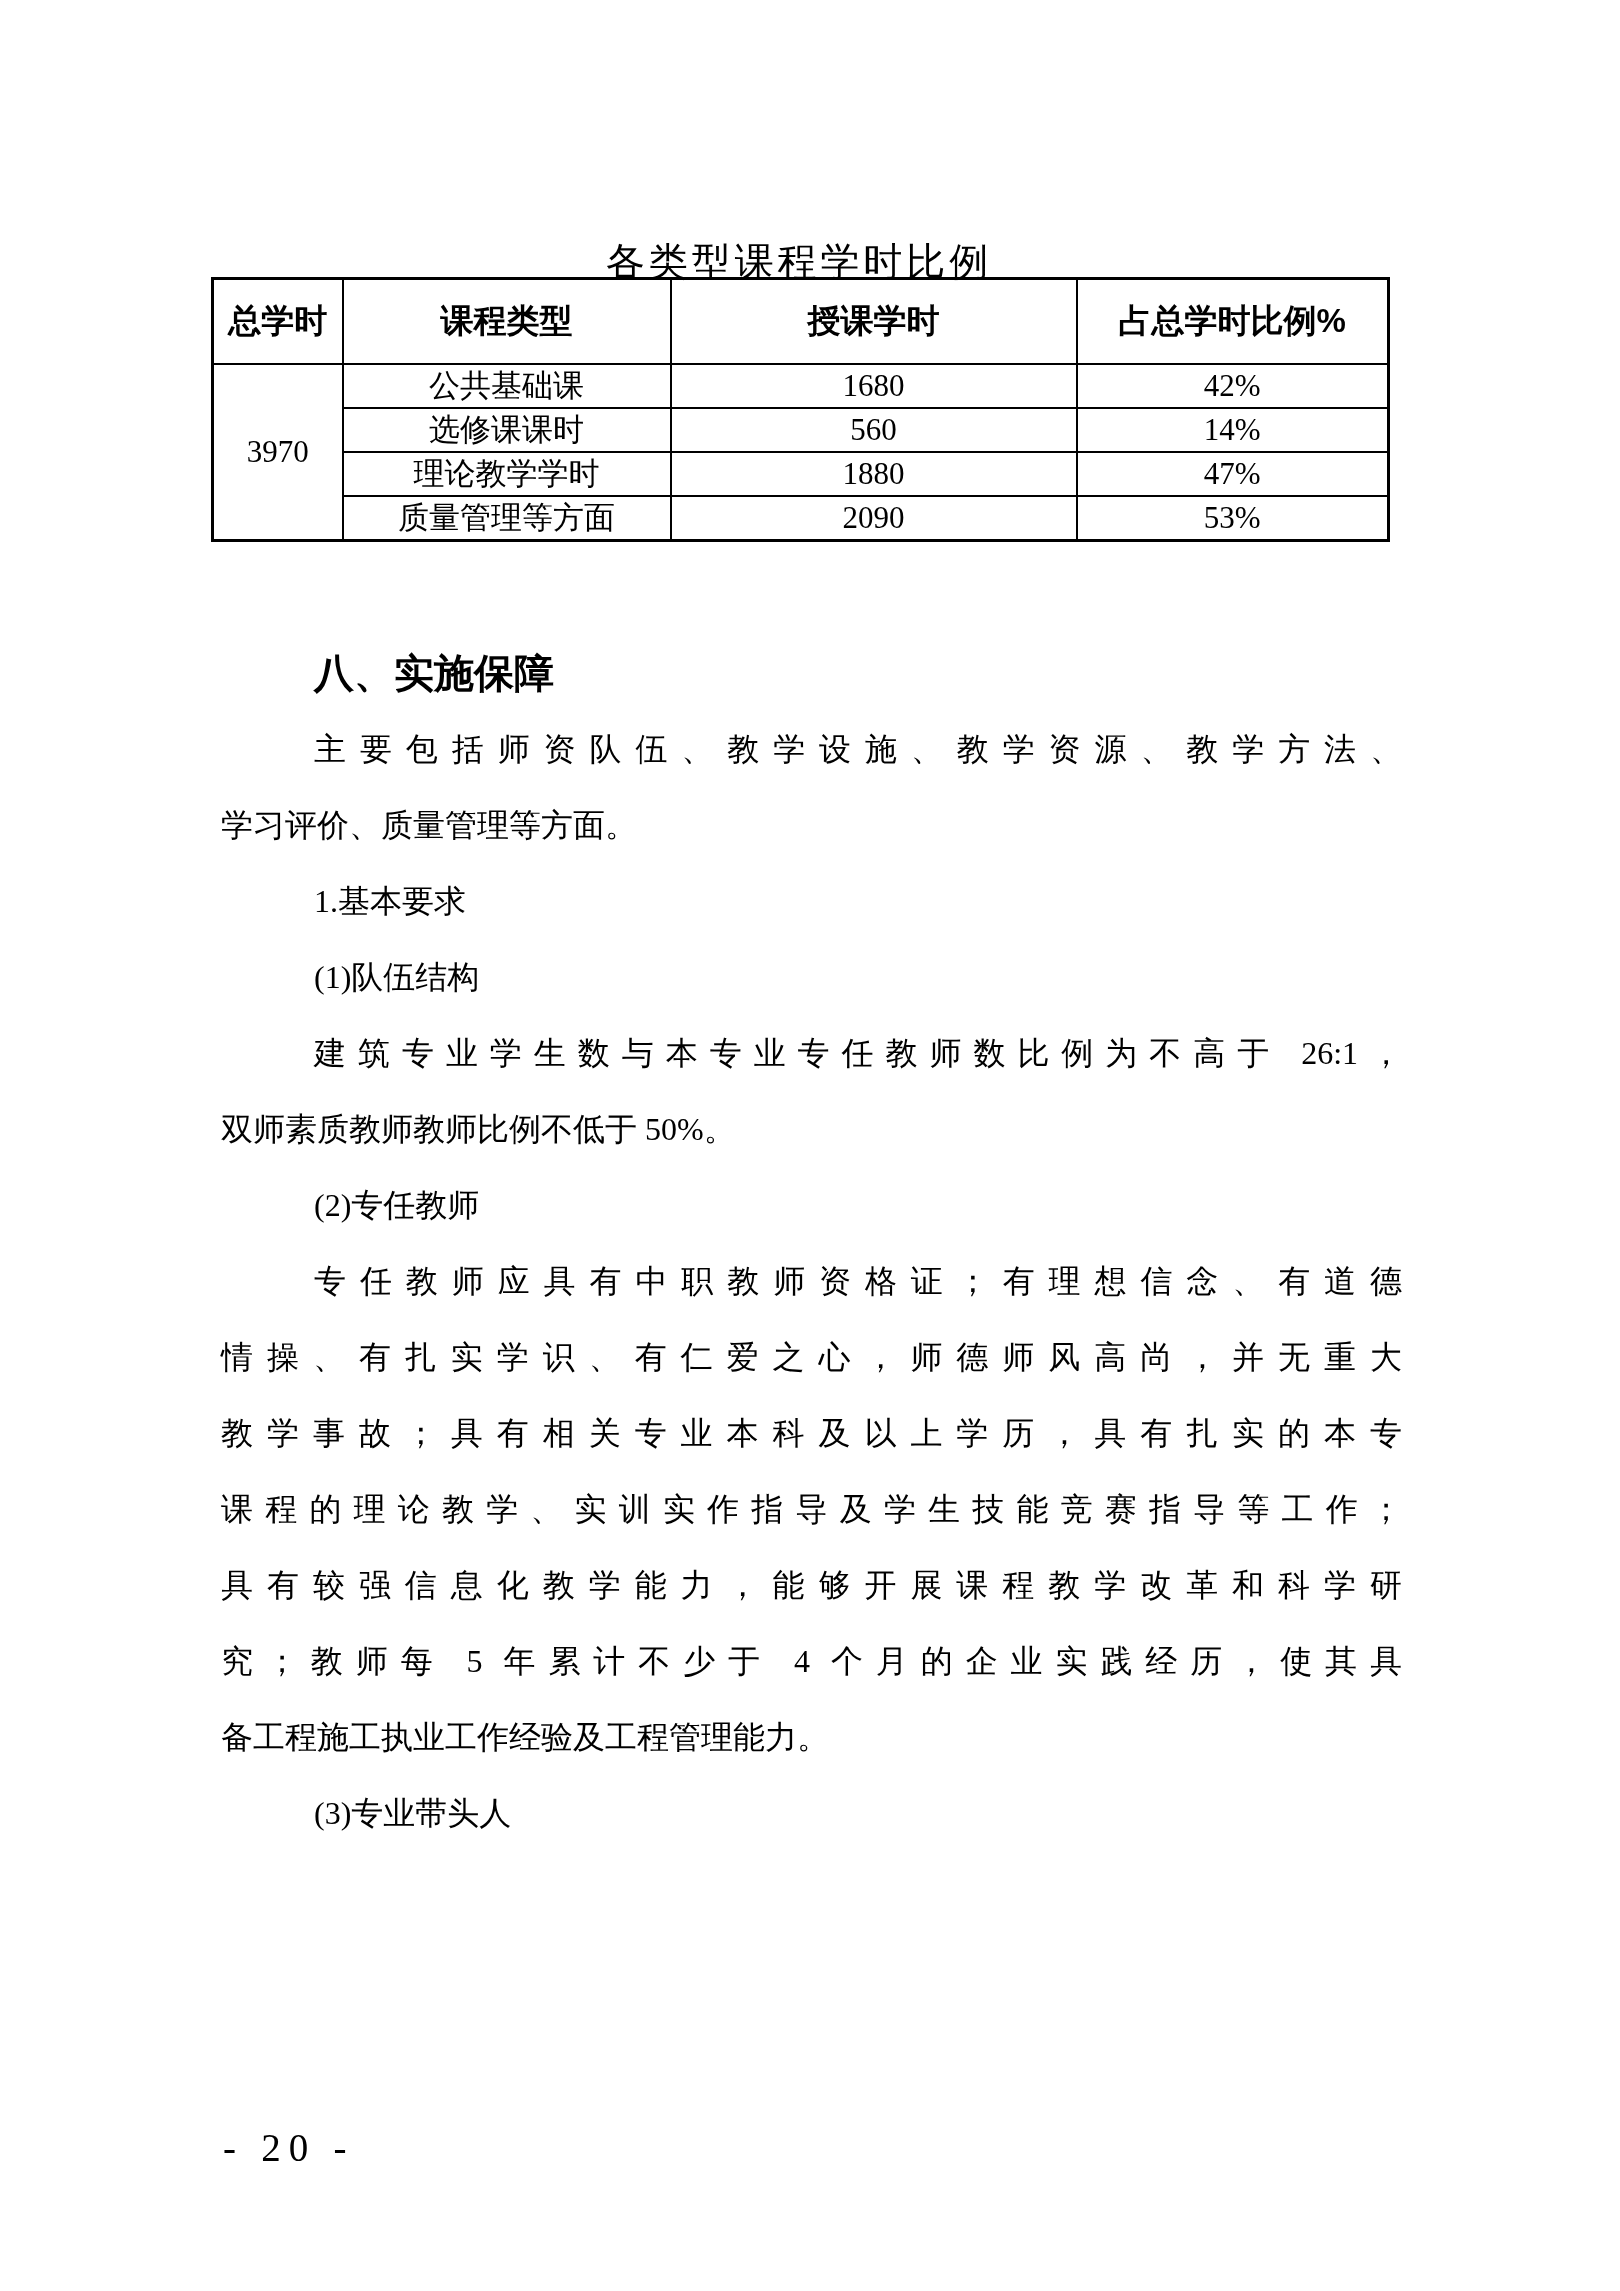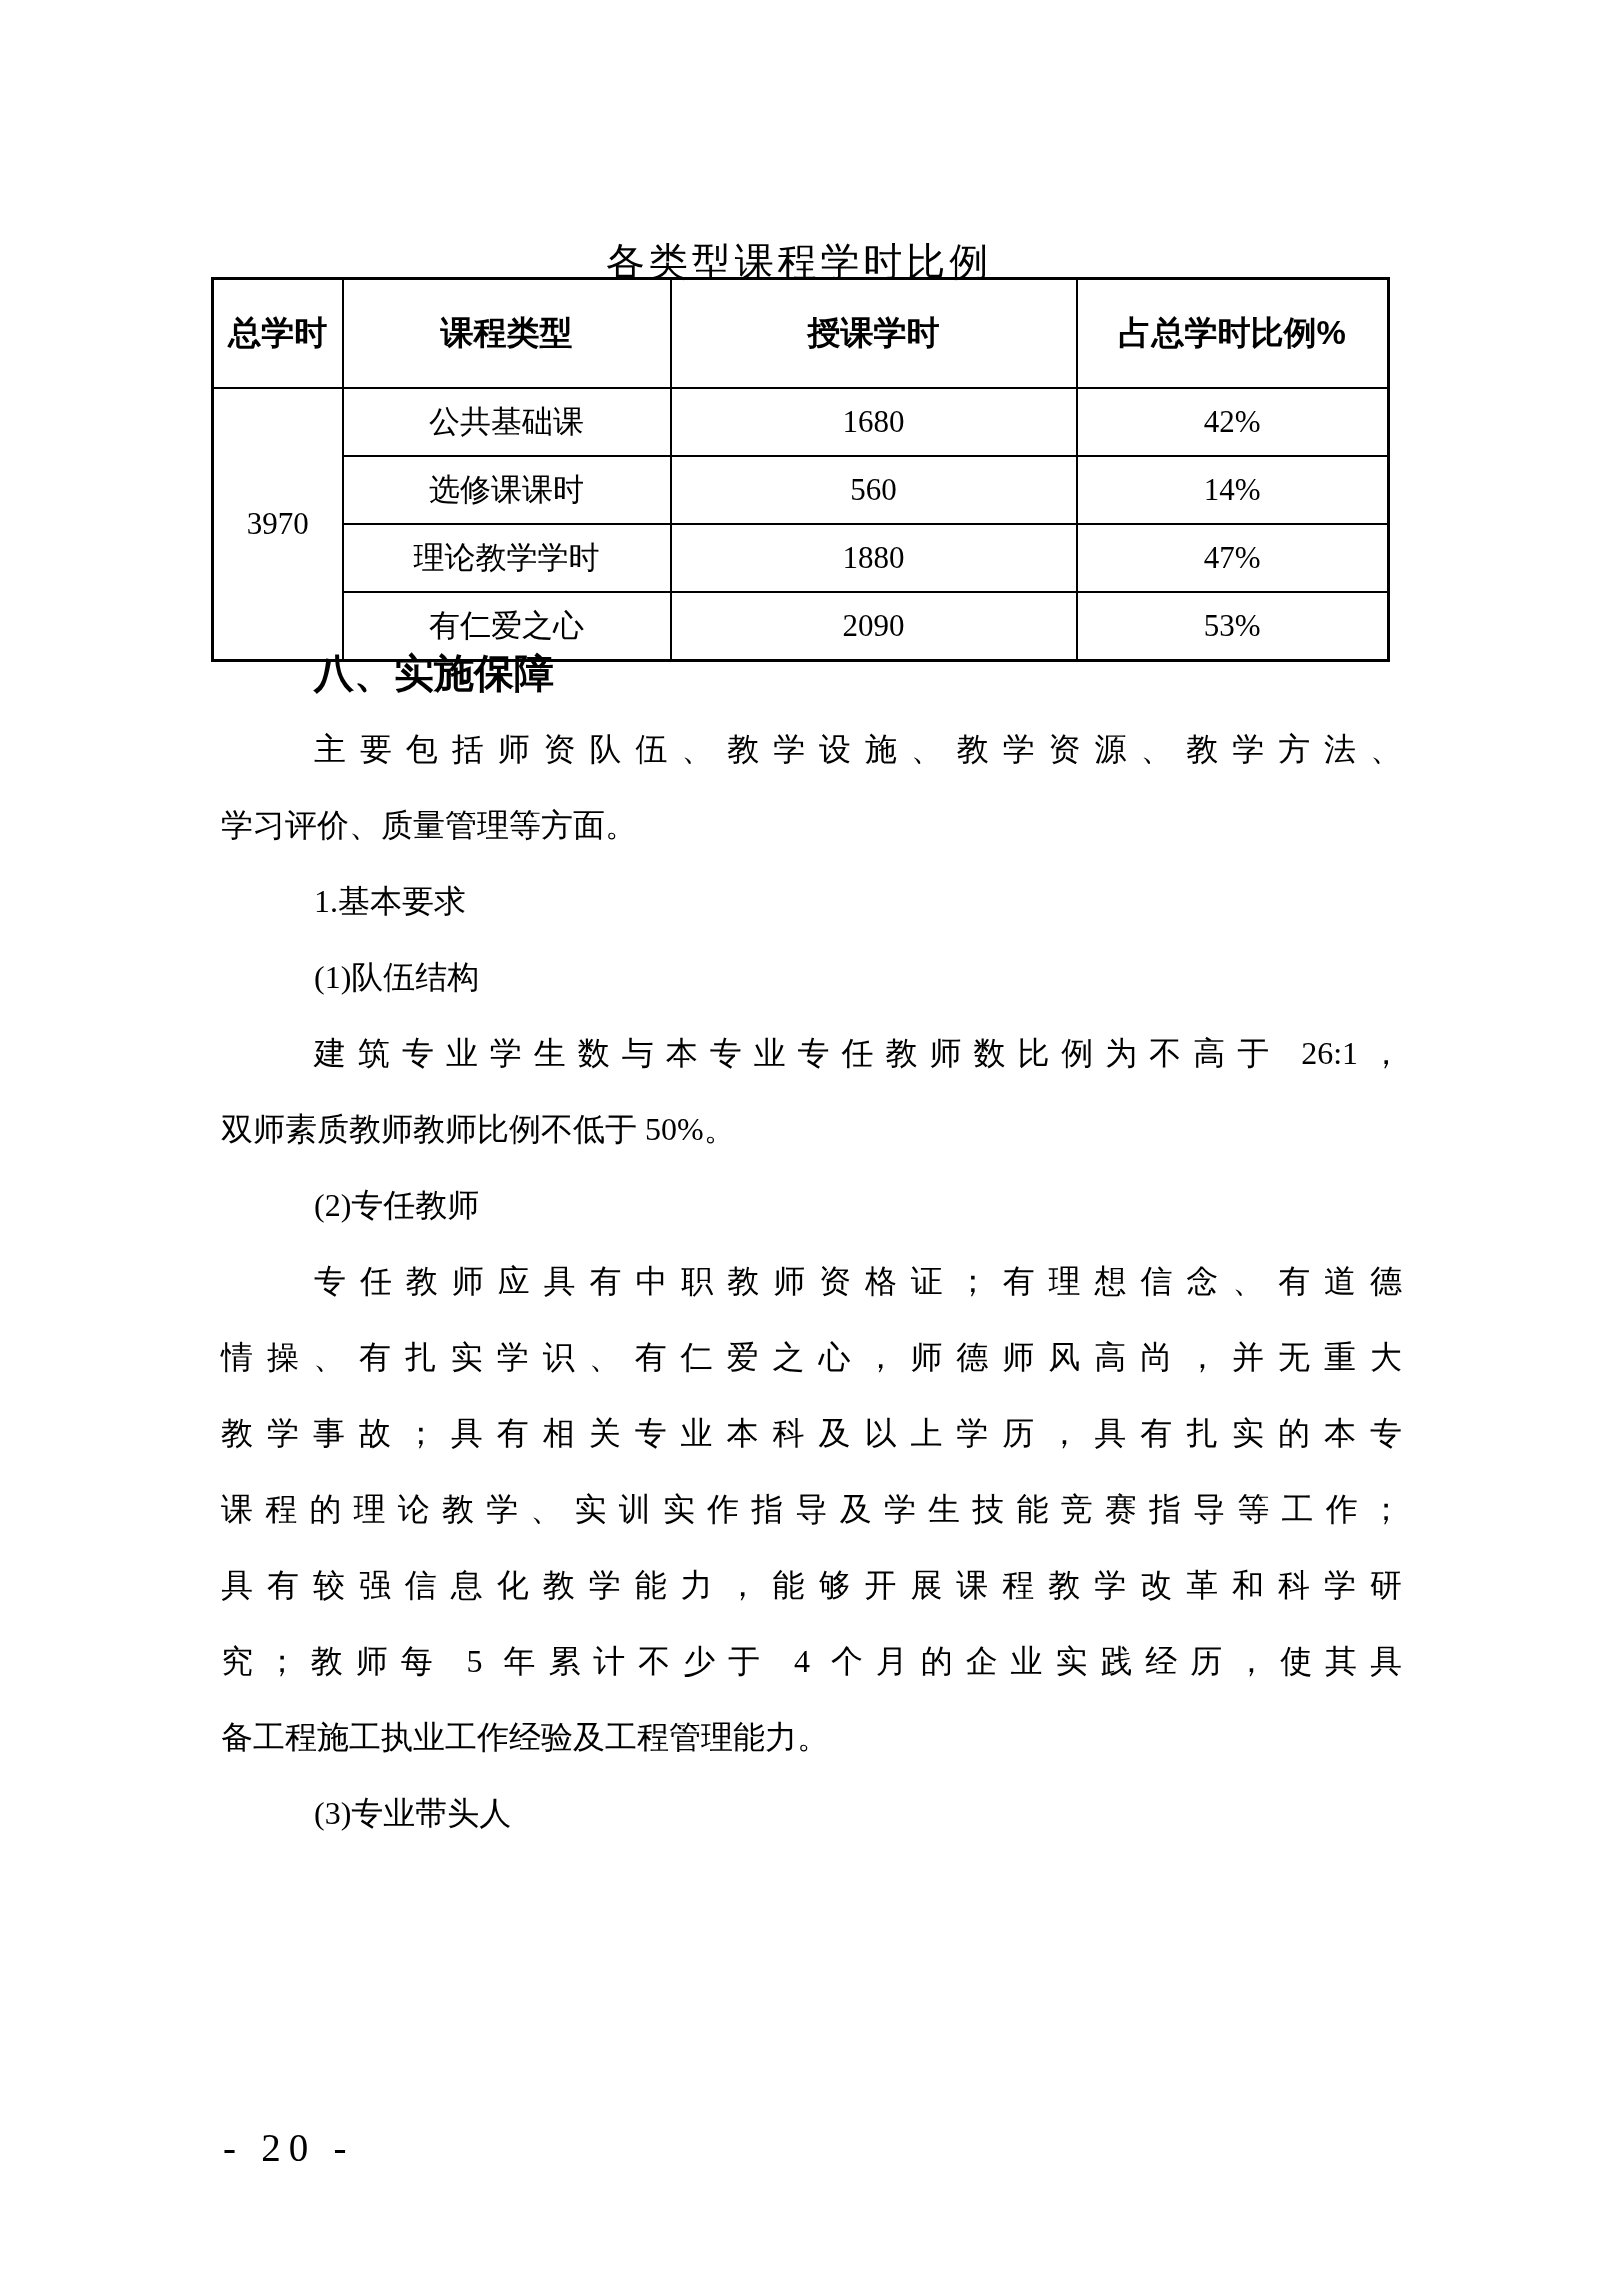--- a/index.html
+++ b/index.html
@@ -42,21 +42,21 @@
     width: 1176px;
     border-collapse: collapse;
     table-layout: fixed;
     border: 3.9px solid #000;
   }
   table.hours-table th,
   table.hours-table td {
     border: 2px solid #000;
     text-align: center;
     vertical-align: middle;
-    padding: 12px;
+    padding: 0;
     overflow: hidden;
     white-space: nowrap;
   }
   table.hours-table th {
     height: 83px;
     font-size: 33px;
     font-weight: bold;
     font-family: "Liberation Sans", "DejaVu Sans", sans-serif;
   }
   table.hours-table td {
@@ -134,21 +134,21 @@
       <td>选修课课时</td>
       <td>560</td>
       <td>14%</td>
     </tr>
     <tr>
       <td>理论教学学时</td>
       <td>1880</td>
       <td>47%</td>
     </tr>
     <tr>
-      <td>有仁爱之心</td>
+      <td>质量管理等方面</td>
       <td>2090</td>
       <td>53%</td>
     </tr>
   </tbody>
     </table>
 
   <div class="text-flow">
     <div class="line hei indent">八、实施保障</div>
     <div class="line indent just">主要包括师资队伍、教学设施、教学资源、教学方法、</div>
     <div class="line flush">学习评价、质量管理等方面。</div>

